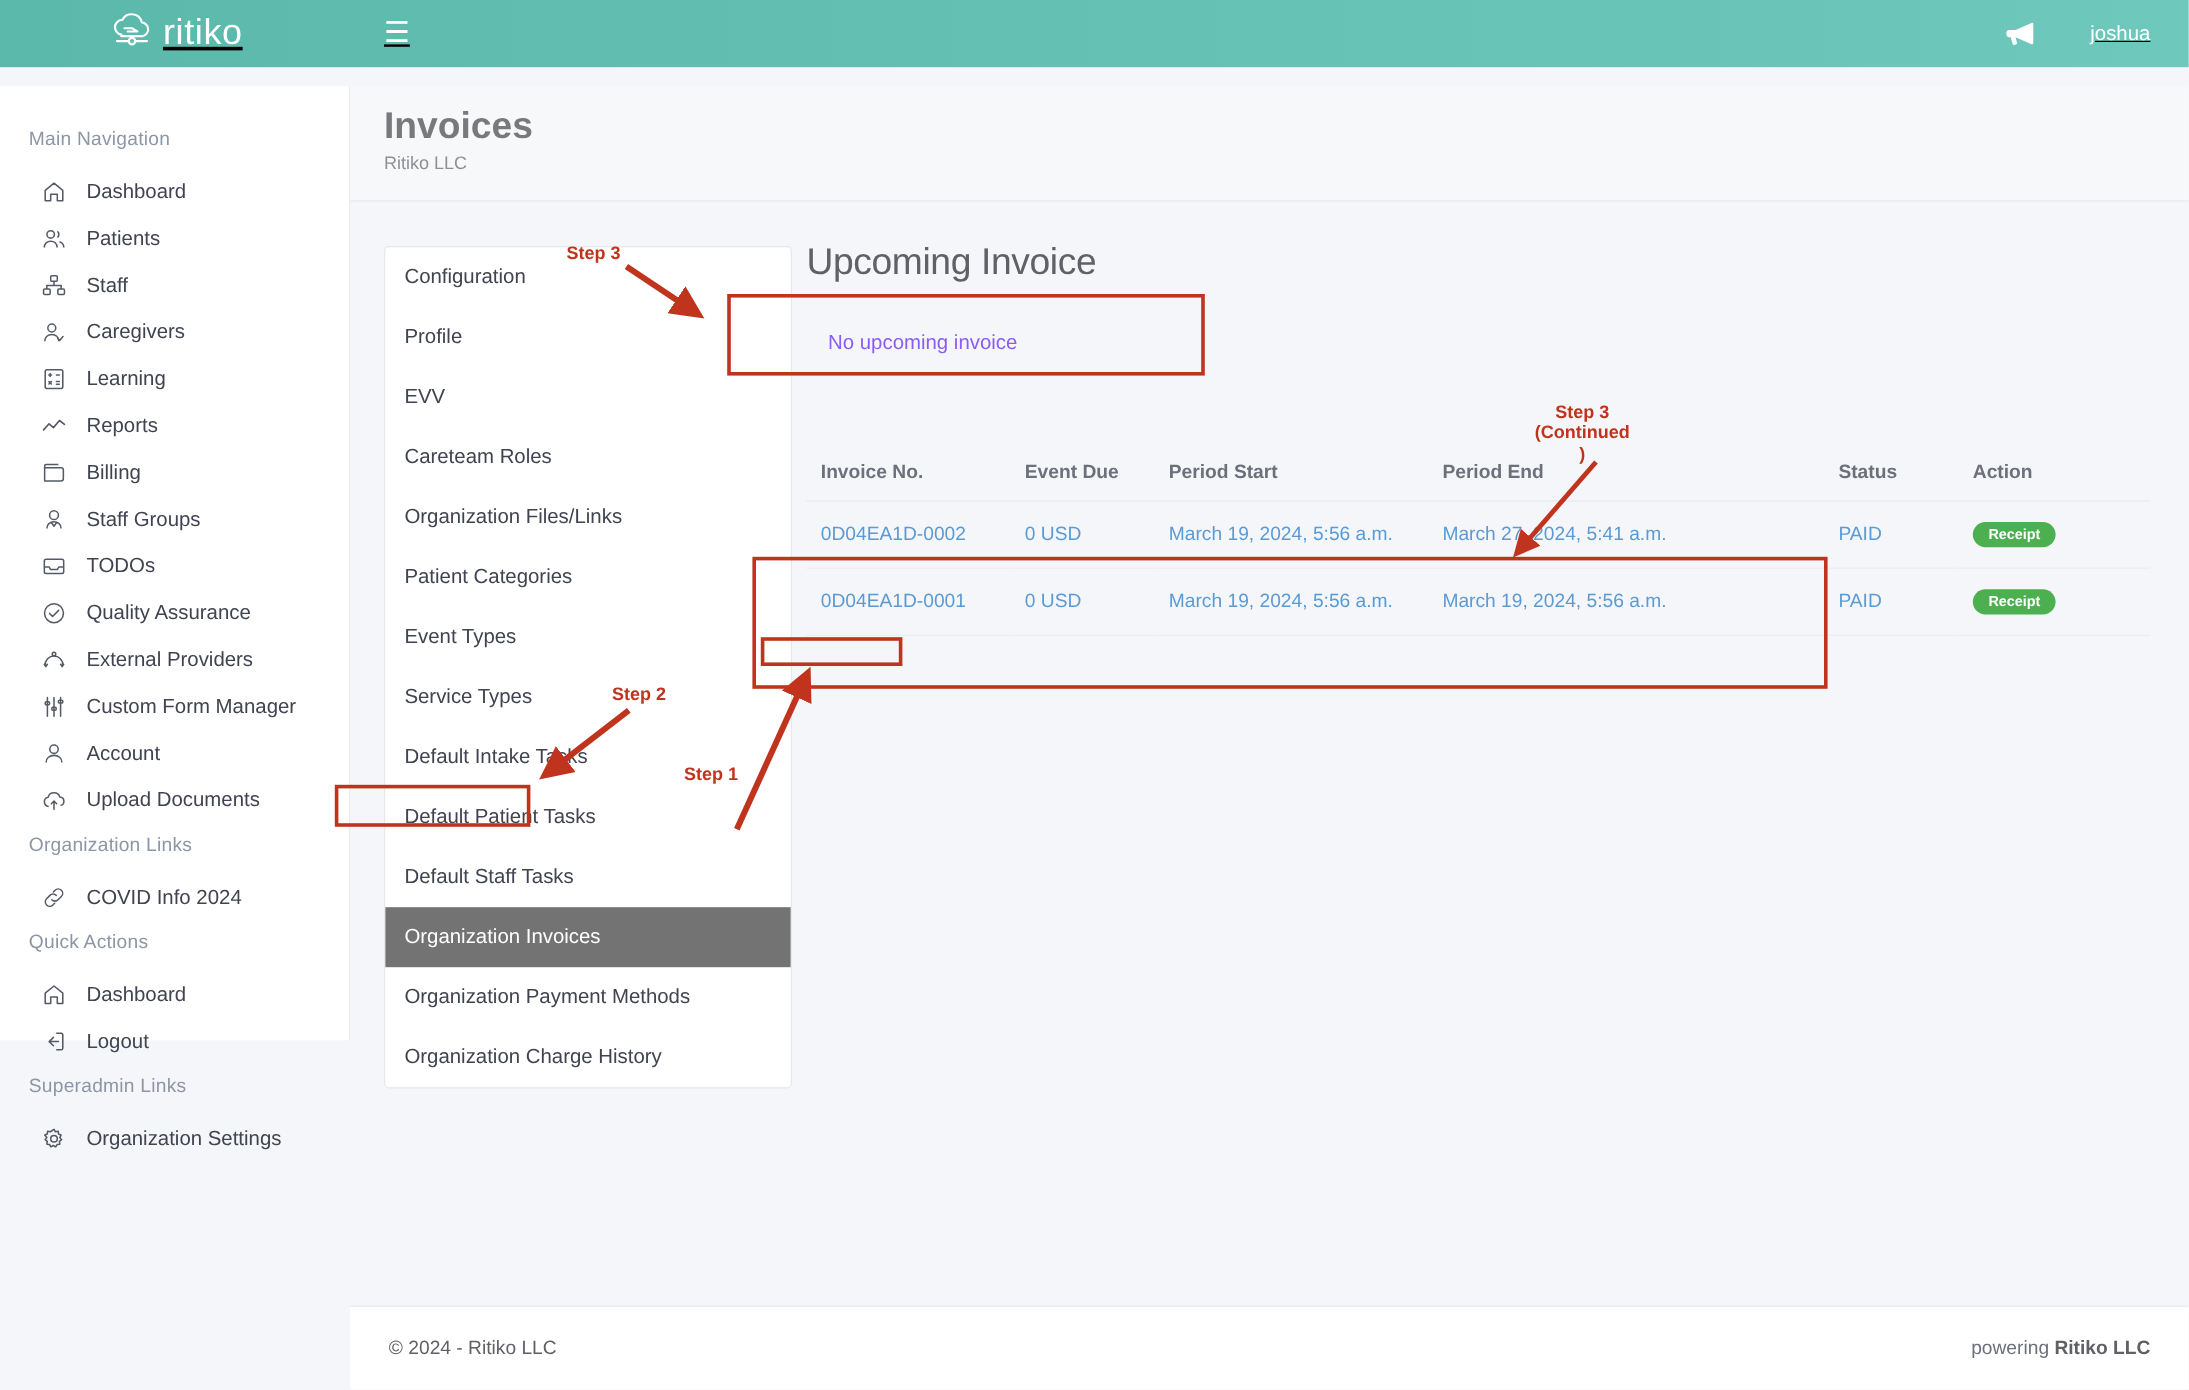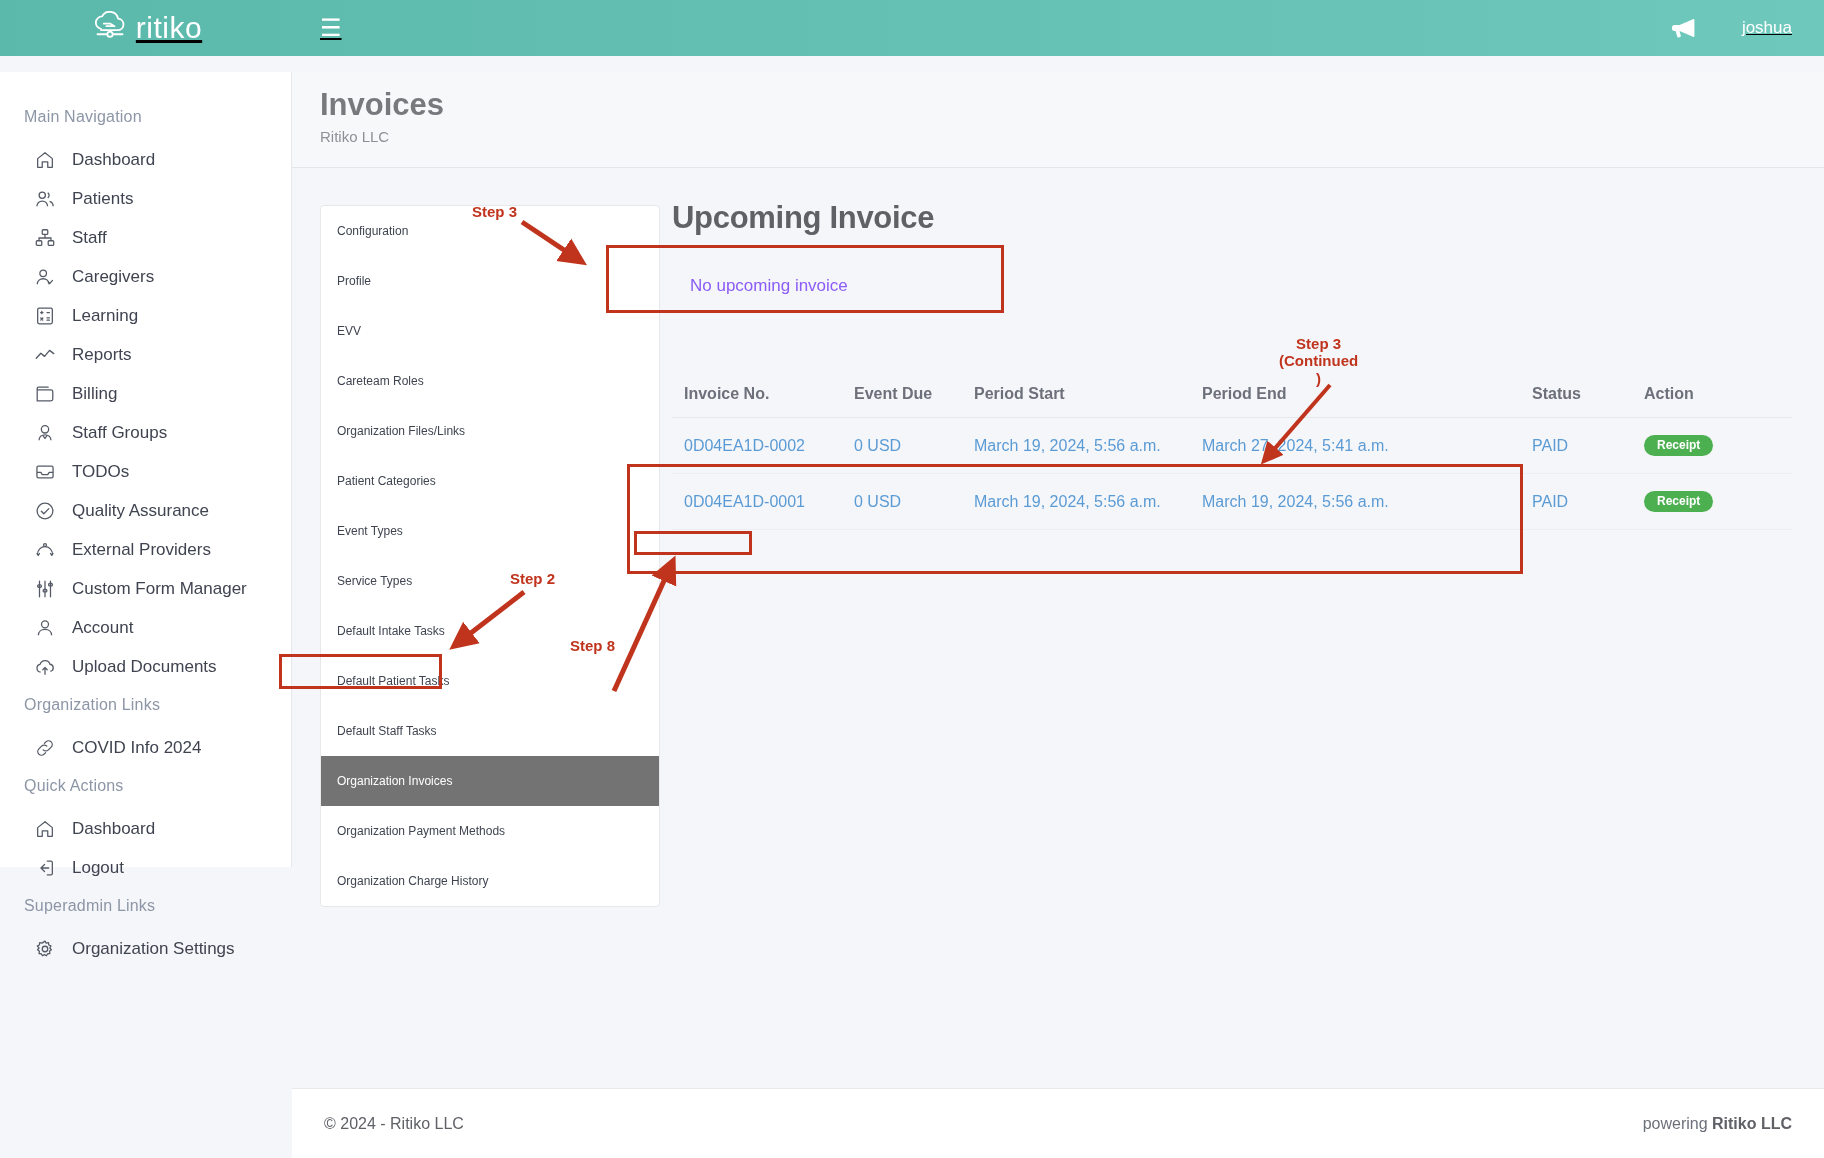--- a/index.html
+++ b/index.html
@@ -72,27 +72,27 @@
   }
 
   
   .settings-card {
     position: absolute; left: 28px; top: 37px; width: 340px;
     background: #ffffff; border: 1px solid #e6e8ec; border-radius: 4px;
     overflow: hidden;
   }
   .settings-item {
     height: 50px; display: flex; align-items: center;
-    padding-left: 16px; font-size: 12px; color: #3f4450; cursor: pointer;
+    padding-left: 16px; font-size: 17px; color: #3f4450; cursor: pointer;
   }
   .settings-item.active { background: #737373; color:#ffffff;text-align:center; }
 
   
   .section-title {
-    font-size: 31px; color:#5f6166; font-weight: bold; letter-spacing: -.3px;
+    font-size: 31px; color:#5f6166; font-weight: normal; letter-spacing: -.3px;
   }
   .upcoming-wrap { position: absolute; left: 380px; top: 32px; width: 1120px; }
   .upcoming-box {
     margin-top: 14px; width: 400px; height: 72px;
     display:flex; align-items:center; padding-left: 18px;
     font-size: 17px; color:#8b5cf6;text-align:right;
   }
   .prev-wrap { position: absolute; left: 380px; top: 185px; width: 1120px; }
   table.invoices { width: 1120px; border-collapse: collapse; margin-top: 20px; }
   table.invoices th {
@@ -406,15 +406,15 @@
     <line x1="1330" y1="385" x2="1264" y2="461" stroke="#c0341d" stroke-width="4" marker-end="url(#ah)"></line>
     <line x1="524" y1="592" x2="454" y2="646" stroke="#c0341d" stroke-width="5" marker-end="url(#ah)"></line>
     <line x1="614" y1="691" x2="673" y2="561" stroke="#c0341d" stroke-width="5" marker-end="url(#ah)"></line>
   </svg>
 
   <div class="anno-label" style="left:472px; top:203px;">Step 3</div>
   <div class="anno-label" style="left:1279px; top:335px; text-align:center;">Step 3
 (Continued
 )</div>
   <div class="anno-label" style="left:510px; top:570px;">Step 2</div>
-  <div class="anno-label" style="left:570px; top:637px;">Step 8</div>
+  <div class="anno-label" style="left:570px; top:637px;">Step 1</div>
 
 </div>
 
 </body></html>

